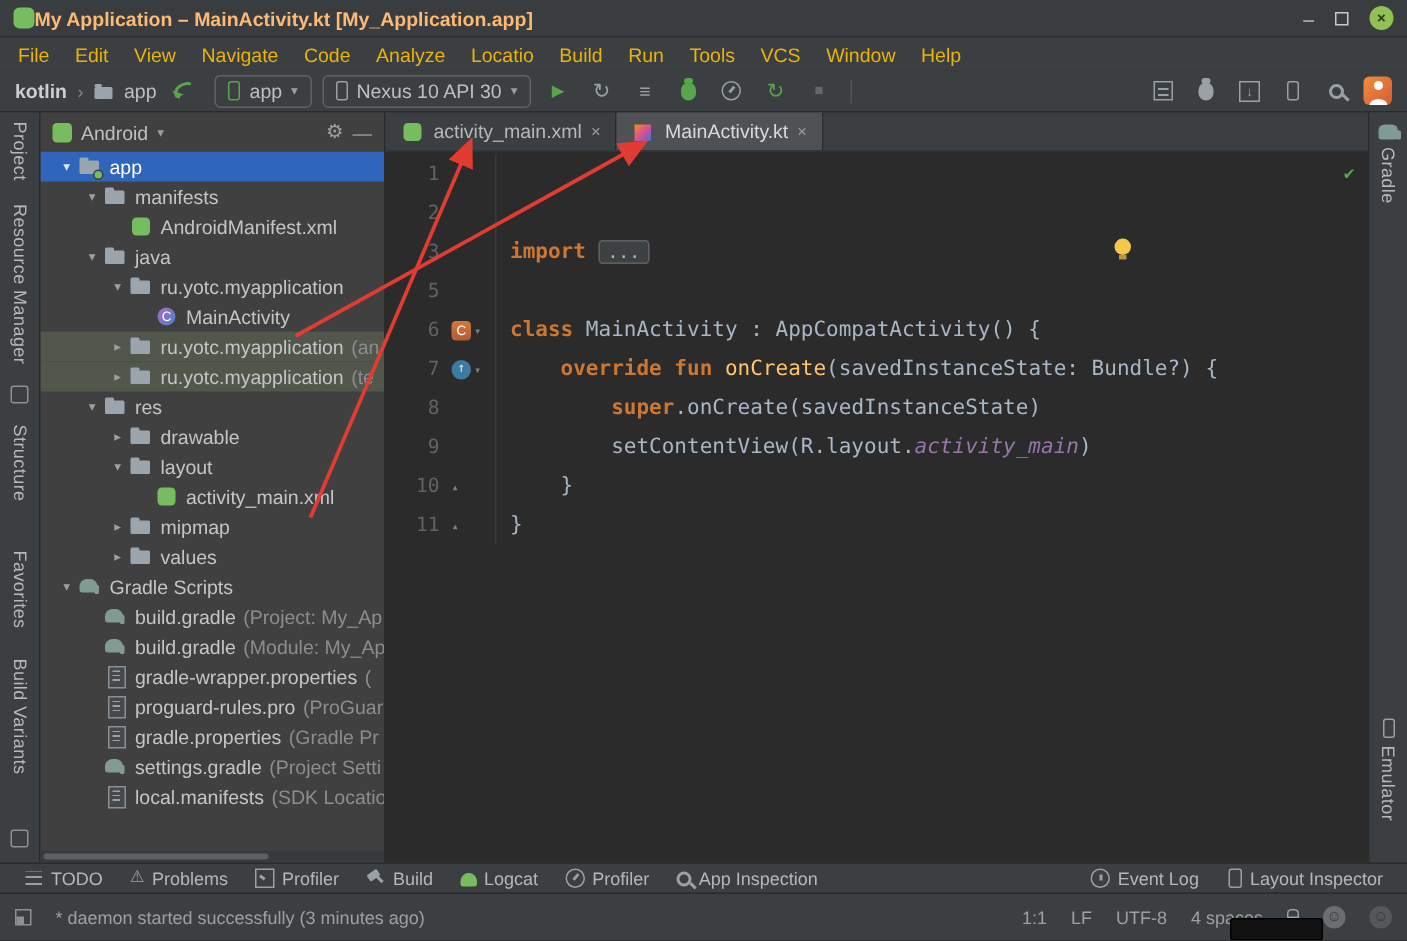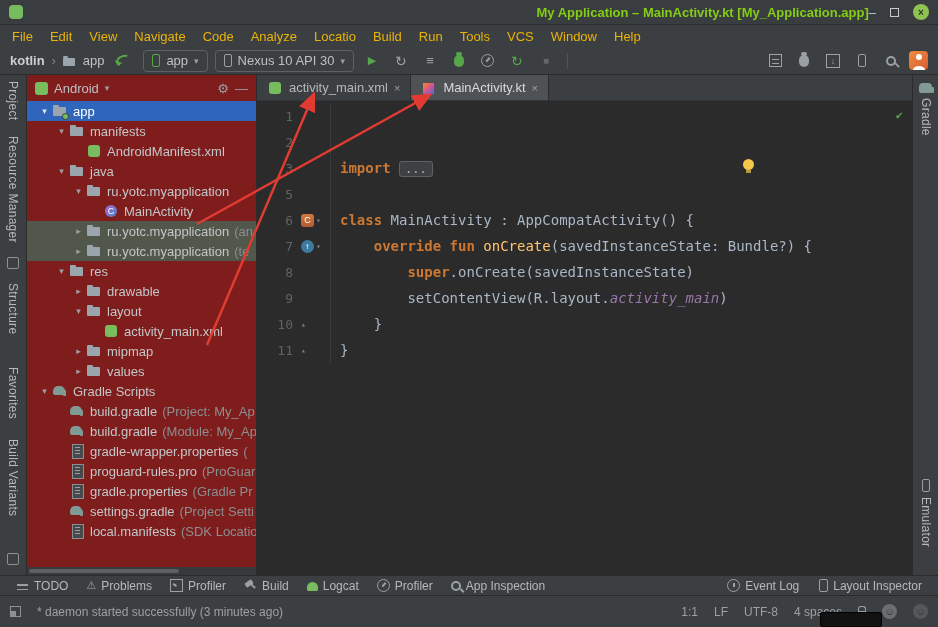--- a/index.html
+++ b/index.html
@@ -4,21 +4,21 @@
 <style>
 *{box-sizing:border-box;margin:0;padding:0}
 html,body{width:938px;height:627px;overflow:hidden;background:#2b2b2b}
 body{font-family:"Liberation Sans","DejaVu Sans",sans-serif;font-size:13px;color:#bbb}
 .app{position:relative;width:938px;height:627px;display:flex;flex-direction:column;background:#2b2b2b}
 .arrows{position:absolute;inset:0;z-index:60;pointer-events:none}
 
 
 .titlebar{height:25px;background:#3a3d3f;display:flex;align-items:center;padding:0 9px;border-bottom:1px solid #2a2d2e;flex:none}
 .appicon{width:14px;height:14px;border-radius:4px;background:#77bd5f;flex:none;cursor:pointer}
-.titlebar .title{flex:1;text-align:right;font-weight:bold;color:#84cc16;white-space:nowrap;overflow:hidden}
+.titlebar .title{flex:1;text-align:left;font-weight:bold;color:#fdba74;white-space:nowrap;overflow:hidden}
 .winctrls{display:flex;align-items:center;gap:14px;flex:none}
 .wbtn{color:#c7c9cb;font-size:13px;line-height:1;cursor:pointer}
 .maxbtn{width:9px;height:9px;border:1.5px solid #c7c9cb;cursor:pointer}
 .closebtn{width:16px;height:16px;border-radius:50%;background:#8fc153;color:#2c3a1f;font-size:10px;font-weight:bold;display:flex;align-items:center;justify-content:center;cursor:pointer}
 
 
 .menubar{height:22px;background:#3c3f41;display:flex;align-items:center;gap:17px;padding:0 12px;flex:none}
 .menubar span{cursor:pointer;color:#eab308;white-space:nowrap}
 
 
@@ -61,21 +61,21 @@
 .content{flex:1;display:flex;min-height:0}
 .stripe{width:27px;background:#3c3f41;display:flex;flex-direction:column;align-items:center;flex:none}
 .stripe.left{border-right:1px solid #2b2b2b}
 .stripe.right{border-left:1px solid #2b2b2b;width:26px}
 .vlabel{writing-mode:vertical-rl;font-size:12px;color:#b7babc;cursor:pointer;letter-spacing:.3px;flex:none}
 .sq{width:12px;height:12px;border:1.5px solid #8d9193;border-radius:2px;flex:none;cursor:pointer}
 .elph{width:13px;height:10px;border-radius:4px 4px 2px 2px;background:#7f9b94;position:relative;flex:none}
 .elph::after{content:"";position:absolute;right:-2px;top:4px;width:3px;height:6px;background:#7f9b94;border-radius:1px}
 
 
-.project{width:230px;background:#7f1d1d;border-right:1px solid #2b2b2b;display:flex;flex-direction:column;flex:none;min-height:0}
+.project{width:230px;background:#404040;border-right:1px solid #2b2b2b;display:flex;flex-direction:column;flex:none;min-height:0}
 .phead{height:26px;display:flex;align-items:center;padding:0 8px;gap:6px;flex:none}
 .phead .hlabel{color:#bdc0c2;cursor:pointer}
 .phead .caret{font-size:9px;color:#9b9ea0}
 .phead .hico{font-size:13px;color:#9aa0a3;cursor:pointer}
 .adroid{width:13px;height:13px;border-radius:3px;background:#77bd5f;flex:none}
 .tree{flex:1;overflow:hidden}
 .trow{height:20px;display:flex;align-items:center;cursor:pointer;white-space:nowrap;overflow:hidden}
 .trow.lvl1{padding-left:10px}.trow.lvl2{padding-left:27px}.trow.lvl3{padding-left:44px}.trow.lvl4{padding-left:61px}
 .trow.sel{background:#2f65bb}
 .trow.olive{background:#51574a}

